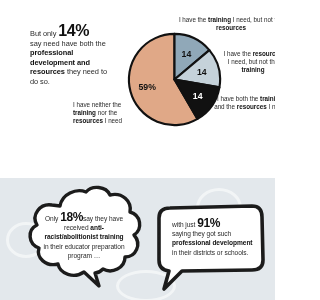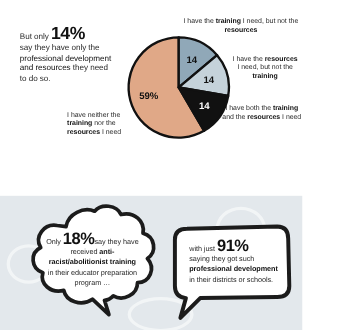--- a/index.html
+++ b/index.html
@@ -13,21 +13,21 @@
     position: relative;
     overflow: hidden;
     font-family: "Liberation Sans", sans-serif;
     color: #1a1a1a;
     -webkit-font-smoothing: antialiased;
   }
 
   
   #top-section {
     position: absolute;
-    left: 4px; top: 0;
+    left: 16px; top: 0;
     width: 275px; height: 158px;
     background: #ffffff;
   }
 
   
   #intro-text {
     position: absolute;
     left: 14px; top: 24px;
     width: 84px;
     font-size: 7.4px;
@@ -35,21 +35,21 @@
     color: #2a2a2a;
     letter-spacing: -0.05px;
   }
   #intro-text .big {
     font-size: 16px;
     font-weight: bold;
     letter-spacing: -0.4px;
     line-height: 14px;
     color: #111;
   }
-  #intro-text b { font-weight: normal; color: #111; }
+  #intro-text b { font-weight: bold; color: #111; }
 
   
   #pie-wrap {
     position: absolute;
     left: 110px; top: 31px;
     width: 97px; height: 97px;
   }
   #pie-svg { display: block; width: 97px; height: 97px; }
   .slice-value {
     font-family: "Liberation Sans", sans-serif;
@@ -117,21 +117,21 @@
   .bubble-text {
     position: absolute;
     text-align: center;
     font-size: 6.6px;
     line-height: 9.2px;
     color: #2a2a2a;
     letter-spacing: -0.05px;
   }
   .bubble-text b { font-weight: bold; color: #111; }
   .bubble-text .big {
-    font-size: 15px;
+    font-size: 12px;
     font-weight: bold;
     letter-spacing: -0.4px;
     color: #111;
   }
 
   #bubble-left  { left: 22px; top: 6px; width: 124px; height: 116px; }
   #bubble-left .bubble-text {
     left: 19px; top: 29px; width: 86px;
   }
 
@@ -142,21 +142,21 @@
   }
 </style>
 </head>
 <body>
 
 <div id="top-section">
 
   <div id="intro-text">
     <span>But only</span>
     <span class="big">14%</span><br>
-    <span>say they have only the </span><b>professional development and resources</b><span> they need to do so.</span>
+    <span>say need have both the </span><b>professional development and resources</b><span> they need to do so.</span>
   </div>
 
   <div id="pie-wrap">
     <svg id="pie-svg" viewBox="0 0 100 100">
 
       <path id="slice-neither" fill="#e0a887" stroke="#111111" stroke-width="2.2" stroke-linejoin="round" d="M 50 50 L 73.71 90.58 A 47 47 0 1 1 50.00 3.00 Z"></path>
 
       <path id="slice-training" fill="#90a8b8" stroke="#111111" stroke-width="2.2" stroke-linejoin="round" d="M 50 50 L 50.00 3.00 A 47 47 0 0 1 85.95 19.73 Z"></path>
 
       <path id="slice-resources" fill="#c5d2da" stroke="#111111" stroke-width="2.2" stroke-linejoin="round" d="M 50 50 L 85.95 19.73 A 47 47 0 0 1 96.31 58.00 Z"></path>

